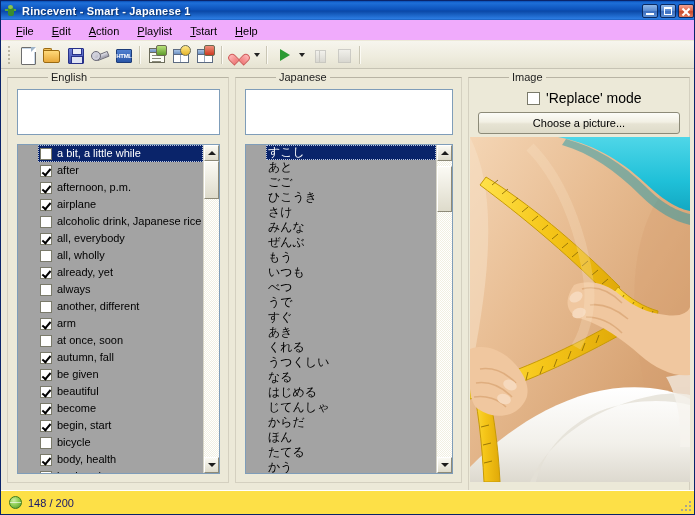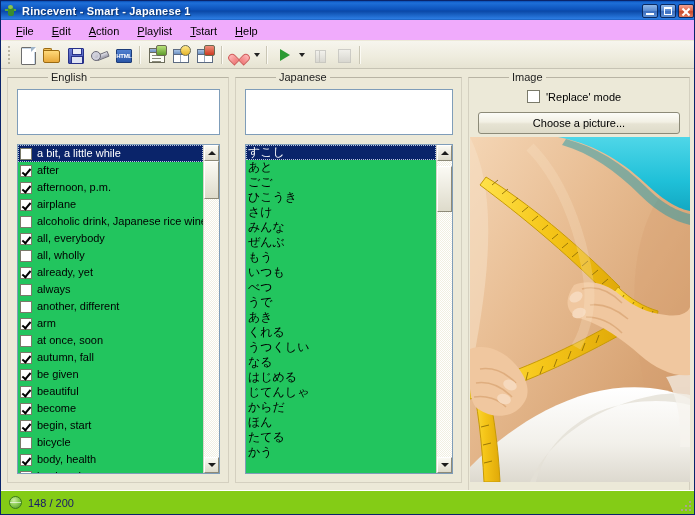--- a/index.html
+++ b/index.html
@@ -340,25 +340,26 @@
     font-size: 11px;
     padding: 2px 3px;
     color: #000;
   }
   #eng-input { left: 9px;  top: 11px; width: 203px; height: 46px; }
   #jpn-input { left: 9px;  top: 11px; width: 208px; height: 46px; }
 
   
   .listbox {
     position: absolute;
-    background: #22c55e;
+    background: #a3a3a3;
     border: 1px solid #7f9db9;
     box-sizing: border-box;
     overflow: hidden;
     display: flex;
+    padding-left: 20px;
   }
   #eng-list { left: 9px; top: 66px; width: 203px; height: 330px; }
   #jpn-list { left: 9px; top: 66px; width: 208px; height: 330px; }
 
   .list-items {
     flex: 1 1 auto;
     overflow: hidden;
     position: relative;
   }
   .li {
@@ -452,21 +453,21 @@
     border-right-color: #8d8a78;
     border-bottom-color: #8d8a78;
     box-sizing: border-box;
   }
 
   
   .checkrow {
     position: absolute;
     left: 58px; top: 12px;
     display: flex; align-items: center;
-    font-size: 11px;
+    font-size: 14px;
   }
   .checkrow .cbx {
     width: 13px; height: 13px;
     background: #fff;
     border: 1px solid #7a7a6a;
     margin-right: 6px;
     box-sizing: border-box;
   }
   .btn {
     position: absolute;
@@ -494,21 +495,21 @@
     left: 0; top: 0; right: 0; bottom: 0;
     background: #e8c9a6;
     overflow: hidden;
   }
 
   
   .statusbar {
     position: absolute;
     left: 0; bottom: 0;
     width: 693px; height: 24px;
-    background: #84cc16;
+    background: #fde047;
     border-top: 1px solid #ffffff;
     display: flex; align-items: center;
     box-sizing: border-box;
   }
   .status-left {
     display: flex; align-items: center;
     padding-left: 8px;
     font-size: 11px;
     color: #1b1b6e;
   }
@@ -797,20 +798,23 @@
             <span>もう</span>
           </div>
           <div class="li li-jp">
             <span>いつも</span>
           </div>
           <div class="li li-jp">
             <span>べつ</span>
           </div>
           <div class="li li-jp">
             <span>うで</span>
+          </div>
+          <div class="li li-jp">
+            <span>すぐ</span>
           </div>
           <div class="li li-jp">
             <span>あき</span>
           </div>
           <div class="li li-jp">
             <span>くれる</span>
           </div>
           <div class="li li-jp">
             <span>うつくしい</span>
           </div>

